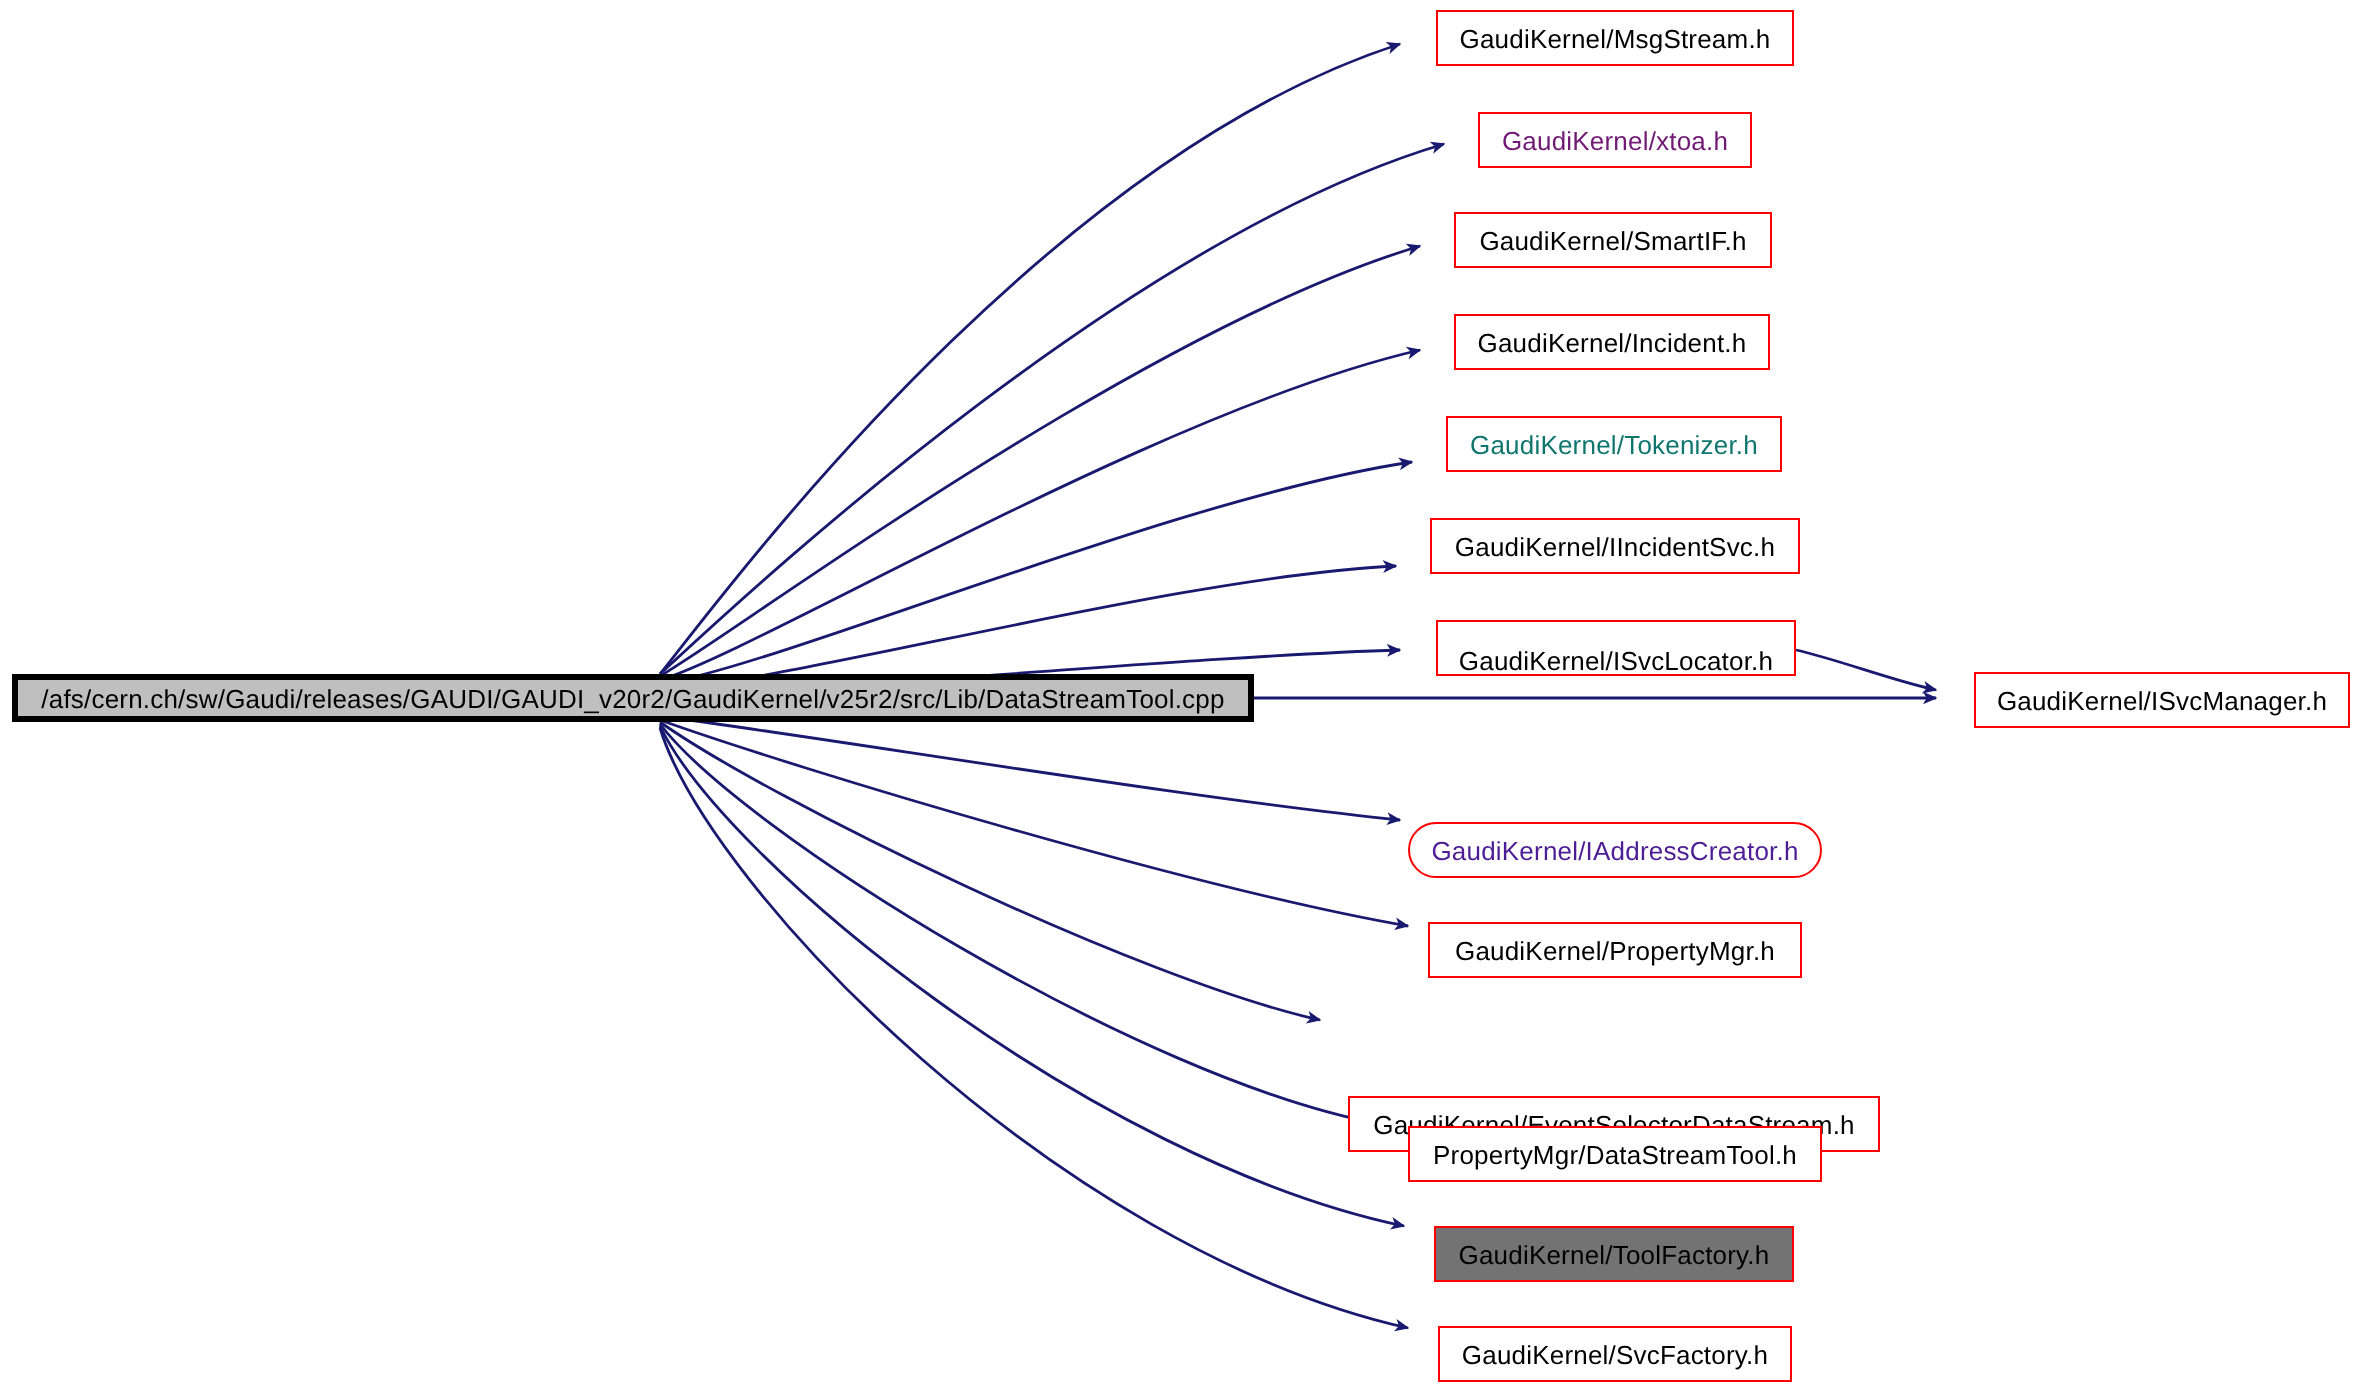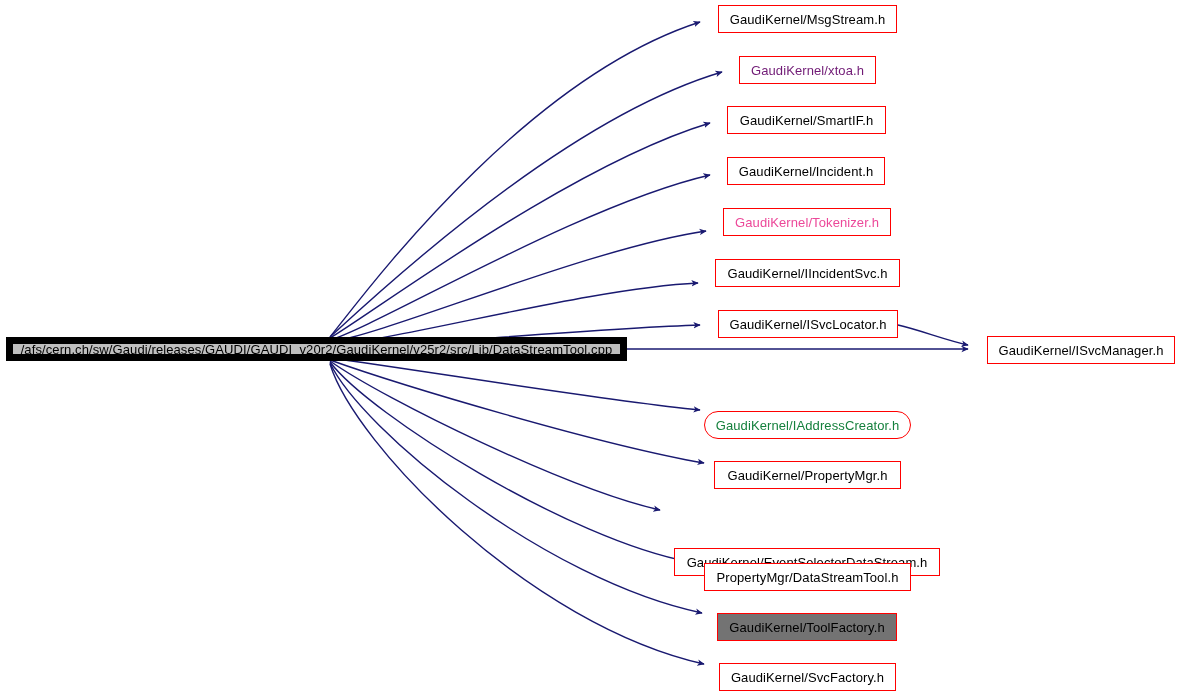--- a/index.html
+++ b/index.html
@@ -32,21 +32,21 @@
     line-height: 1;
     color: #000000;
     white-space: nowrap;
     letter-spacing: 0.1px;
   }
   .node-dep {
     border: 1px solid #ff0000;
     background: #ffffff;
   }
   .node-root {
-    border: 7px solid #15803d;
+    border: 3px solid #15803d;
     background: #bfbfbf;
   }
   .node-label {
     pointer-events: none;
   }
 </style>
 </head>
 <body>
 
 <div id="canvas">
@@ -85,33 +85,33 @@
       </div>
       <div class="node node-dep" style="left: 739px; top: 56px; width: 137px; height: 28px; border-color: rgb(255, 0, 0); background: rgb(255, 255, 255); color: #701a75;">
         <span class="node-label">GaudiKernel/xtoa.h</span>
       </div>
       <div class="node node-dep" style="left: 727px; top: 106px; width: 159px; height: 28px; border-color: rgb(255, 0, 0); background: rgb(255, 255, 255); color: rgb(0, 0, 0);">
         <span class="node-label">GaudiKernel/SmartIF.h</span>
       </div>
       <div class="node node-dep" style="left: 727px; top: 157px; width: 158px; height: 28px; border-color: rgb(255, 0, 0); background: rgb(255, 255, 255); color: rgb(0, 0, 0);">
         <span class="node-label">GaudiKernel/Incident.h</span>
       </div>
-      <div class="node node-dep" style="left: 723px; top: 208px; width: 168px; height: 28px; border-color: rgb(255, 0, 0); background: rgb(255, 255, 255); color: #ec4899;">
+      <div class="node node-dep" style="left: 723px; top: 208px; width: 168px; height: 28px; border-color: rgb(255, 0, 0); background: rgb(255, 255, 255); color: #0f766e;">
         <span class="node-label">GaudiKernel/Tokenizer.h</span>
       </div>
       <div class="node node-dep" style="left: 715px; top: 259px; width: 185px; height: 28px; border-color: rgb(255, 0, 0); background: rgb(255, 255, 255); color: rgb(0, 0, 0);">
         <span class="node-label">GaudiKernel/IIncidentSvc.h</span>
       </div>
-      <div class="node node-dep" style="left: 718px; top: 310px; width: 180px; height: 28px; border-color: rgb(255, 0, 0); background: rgb(255, 255, 255); color: rgb(0, 0, 0);">
+      <div class="node node-dep" style="left: 718px; top: 310px; width: 180px; height: 28px; border-color: rgb(255, 0, 0); background: rgb(255, 255, 255); color: rgb(0, 0, 0); align-items: flex-end;">
         <span class="node-label">GaudiKernel/ISvcLocator.h</span>
       </div>
       <div class="node node-dep" style="left: 987px; top: 336px; width: 188px; height: 28px; border-color: rgb(255, 0, 0); background: rgb(255, 255, 255); color: rgb(0, 0, 0);">
         <span class="node-label">GaudiKernel/ISvcManager.h</span>
       </div>
-      <div class="node node-dep" style="left: 704px; top: 411px; width: 207px; height: 28px; border-color: rgb(255, 0, 0); background: rgb(255, 255, 255); color: #15803d; border-radius: 14px;">
+      <div class="node node-dep" style="left: 704px; top: 411px; width: 207px; height: 28px; border-color: rgb(255, 0, 0); background: rgb(255, 255, 255); color: #4c1d95; border-radius: 14px;">
         <span class="node-label">GaudiKernel/IAddressCreator.h</span>
       </div>
       <div class="node node-dep" style="left: 714px; top: 461px; width: 187px; height: 28px; border-color: rgb(255, 0, 0); background: rgb(255, 255, 255); color: rgb(0, 0, 0);">
         <span class="node-label">GaudiKernel/PropertyMgr.h</span>
       </div>
       <div class="node node-dep" style="left: 674px; top: 512px; width: 266px; height: 28px; border-color: rgb(255, 0, 0); background: rgb(255, 255, 255); color: rgb(0, 0, 0); margin-top: 36px;">
         <span class="node-label">GaudiKernel/EventSelectorDataStream.h</span>
       </div>
       <div class="node node-dep" style="left: 704px; top: 563px; width: 207px; height: 28px; border-color: rgb(255, 0, 0); background: rgb(255, 255, 255); color: rgb(0, 0, 0);">
         <span class="node-label">PropertyMgr/DataStreamTool.h</span>

